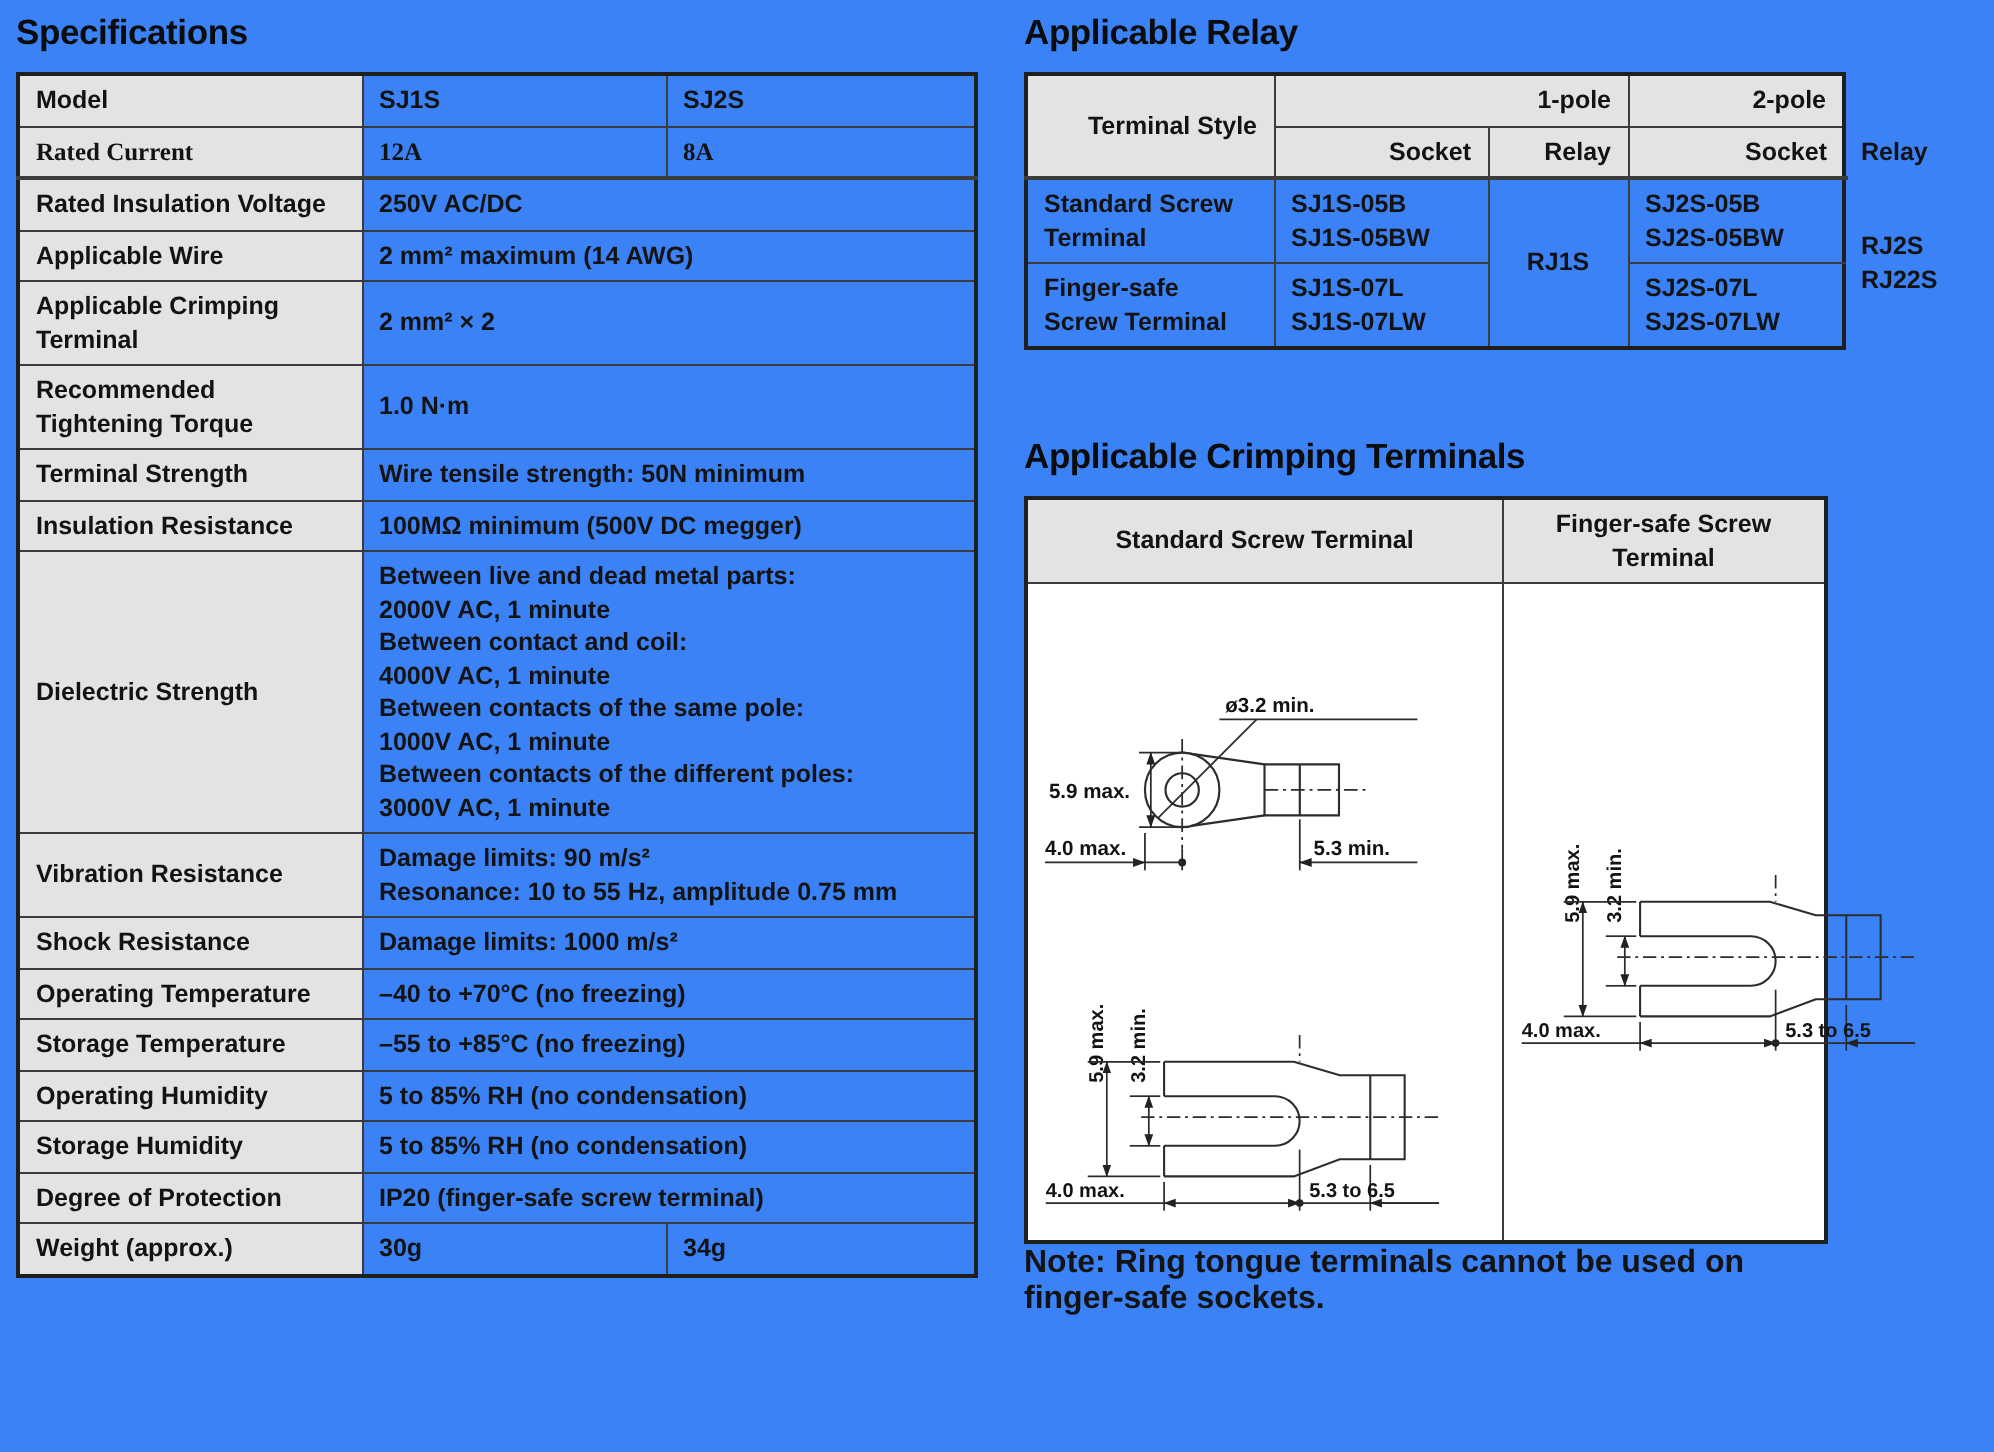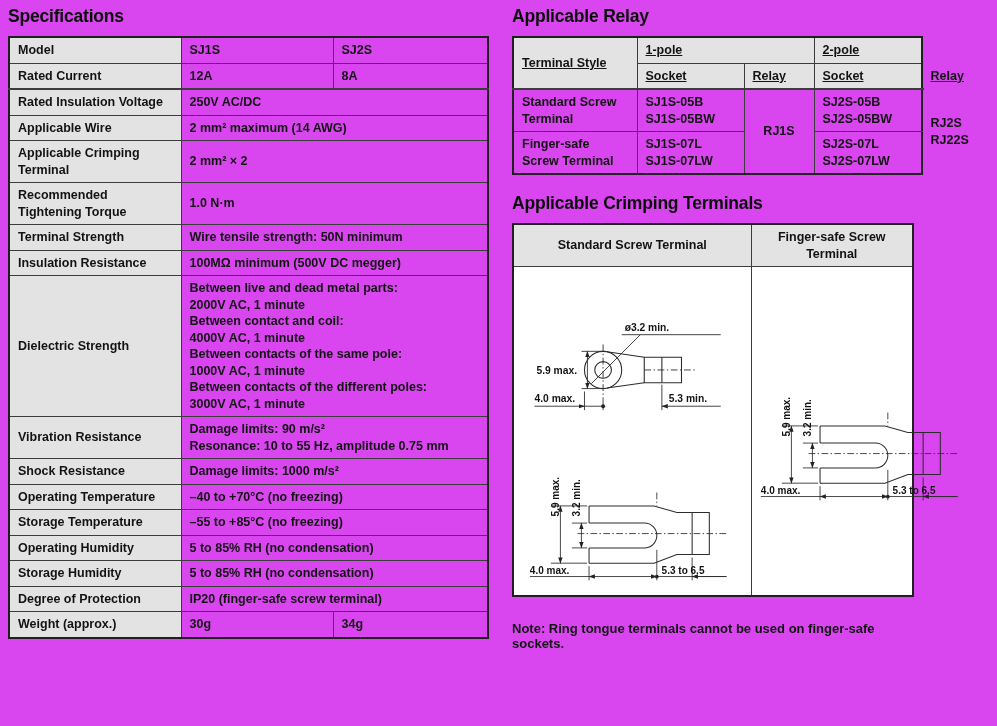--- a/index.html
+++ b/index.html
@@ -1,54 +1,54 @@
 <!DOCTYPE html>
 <html><head>
 <meta charset="utf-8">
 <style>
   * { box-sizing: border-box; }
   html,body { margin:0; padding:0; background:#fff; }
   .page {
-    position:relative; width:997px; height:726px; background:#d946ef;
+    position:relative; width:997px; height:726px; background:#3b82f6;
     font-family:"Liberation Sans", sans-serif; color:#111;
     overflow:hidden;
   }
   .col-left  { position:absolute; left:8px;  top:6px; width:481px; }
   .col-right { position:absolute; left:512px; top:6px; width:402px; }
 
   .sec-title {
     font-size:17.5px; font-weight:bold; margin:0 0 9px 0;
     letter-spacing:-0.2px; color:#0c0c0c;
   }
-  .sec-title.gap-top { margin-top:18px; }
+  .sec-title.gap-top { margin-top:43px; }
 
   table { border-collapse:collapse; table-layout:fixed; width:100%; }
   .tbl { border:2px solid #1f1f1f; }
   .tbl td {
     border:1px solid #3c3c3c;
     font-size:12.5px; font-weight:bold; line-height:1.32;
     padding:4px 8px; vertical-align:middle; white-space:pre-line;
     color:#131313;
   }
   .lbl { background:#e3e3e3;margin-top:48px; }
-  .thick-b td { border-bottom-width:2px; }
+  .thick-b td { border-bottom-width:2px;font-family:Liberation Serif, serif; }
   .thick-t td { border-top-width:2px; }
 
   .relay-tbl td { padding:4px 8px; }
-  .relay-tbl .hd { background:#e3e3e3; text-align:left;text-decoration:underline; }
+  .relay-tbl .hd { background:#e3e3e3; text-align:right; }
   .relay-tbl .socket-cell { }
   .relay-tbl .relay-cell { text-align:center; }
 
   .crimp-tbl .hd { background:#e3e3e3; text-align:center; height:28px; }
   .crimp-tbl .diagram-cell {
-    height:234px; vertical-align:middle; text-align:center; padding:2px 0;
+    height:234px; vertical-align:middle; padding:2px 0;
     background:#fff;
   }
 
-  .note { font-size:13px; font-weight:bold; margin-top:24px; color:#131313; }
+  .note { font-size:16px; font-weight:bold; margin-top:1px; color:#131313; }
 
   svg text {
     font-family:"Liberation Sans", sans-serif;
     font-size:10.5px; font-weight:bold; fill:#131313;
   }
   svg .ln { stroke:#2c2c2c; stroke-width:1.1; fill:none; }
   svg .thin { stroke:#2c2c2c; stroke-width:0.9; fill:none; }
   svg .cl { stroke:#2c2c2c; stroke-width:0.9; fill:none; stroke-dasharray:7 2.5 1.5 2.5; }
 </style>
 </head>

